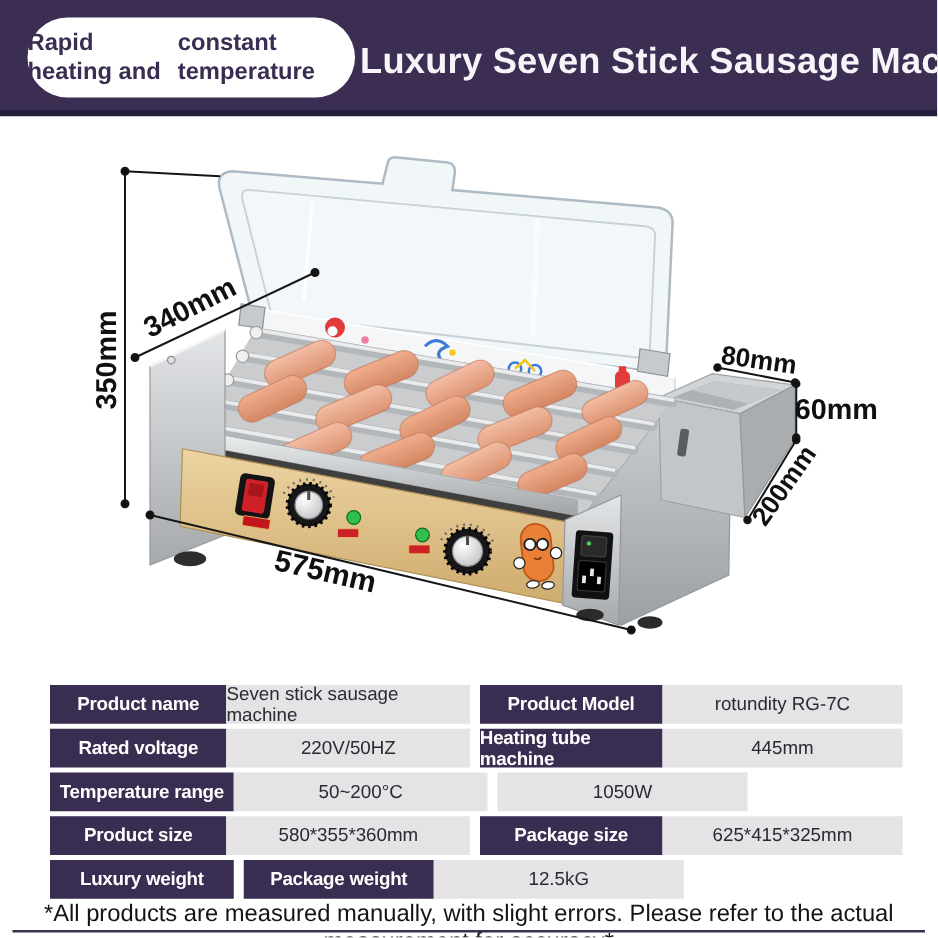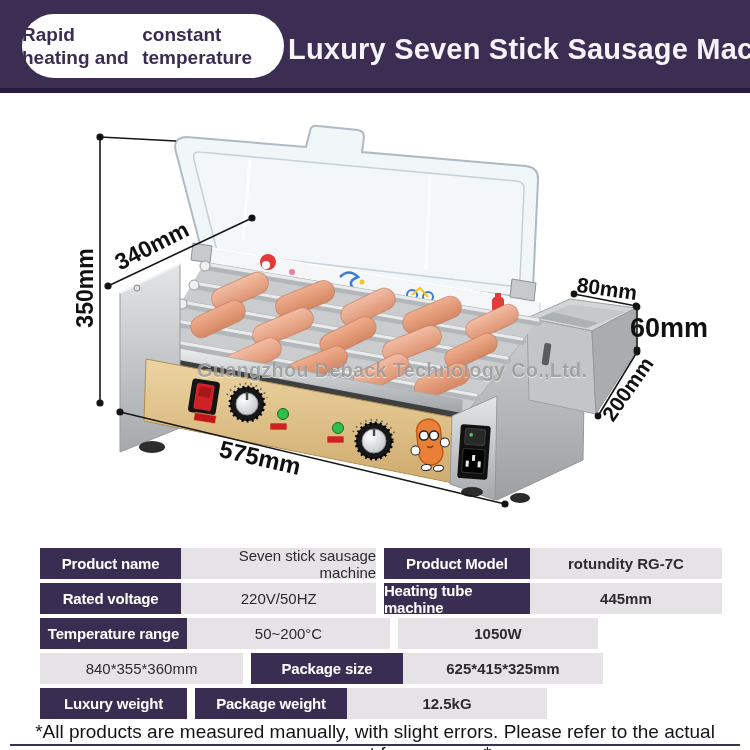--- a/index.html
+++ b/index.html
@@ -19,29 +19,29 @@
   .stage svg{position:absolute;top:0;left:0;}
   .watermark{position:absolute;top:359px;left:197px;font-size:20px;font-weight:bold;
              color:#9b9b9b;opacity:.8;letter-spacing:.2px;white-space:nowrap;
              text-shadow:0 1px 0 rgba(255,255,255,.8);}
   .dim{position:absolute;color:#101010;font-weight:600;white-space:nowrap;
        transform:translate(-50%,-50%);}
   .dim-350{left:85px;top:288px;font-size:23px;transform:translate(-50%,-50%) rotate(-90deg);}
   .dim-340{left:152px;top:246px;font-size:23px;transform:translate(-50%,-50%) rotate(-27deg);}
   .dim-575{left:260px;top:458px;font-size:24px;transform:translate(-50%,-50%) rotate(13deg);}
   .dim-80 {left:607px;top:289px;font-size:21px;transform:translate(-50%,-50%) rotate(8deg);}
-  .dim-60 {left:669px;top:328px;font-size:27px;text-align:right;}
+  .dim-60 {left:669px;top:328px;font-size:23px;text-align:right;}
   .dim-200{left:628px;top:389px;font-size:21px;transform:translate(-50%,-50%) rotate(-55deg);}
   
   .spec{position:absolute;top:548px;left:28px;width:694px;}
   .spec-row{display:flex;height:31px;margin-bottom:4px;padding-left:12px;}
   .cell{display:flex;align-items:center;justify-content:center;font-size:15px;}
   .lbl{background:#3a2d52;color:#fff;font-weight:bold;letter-spacing:-0.2px;}
   .val{background:#e5e3e6;color:#2b2b30;}
-  .c1{width:147px;}.c2{width:203px;text-align:right;}.gap{width:8px;}.c3{width:152px;}.c4{width:200px;font-weight:bold;}
+  .c1{width:147px;}.c2{width:203px;}.gap{width:8px;}.c3{width:152px;}.c4{width:200px;}
   
   .note{position:absolute;top:721px;left:0;width:750px;text-align:center;font-size:19px;
         color:#141414;}
   .bottom-rule{position:absolute;top:744px;left:10px;width:730px;height:2px;background:#3a3150;}
 </style>
 </head>
 <body>
 
 <div class="page">
 
@@ -298,21 +298,20 @@
           <circle cx="636" cy="306" r="2.6"></circle>
         <line x1="637" y1="307" x2="637" y2="350"></line>
         <circle cx="637" cy="307" r="2.6"></circle>
           <circle cx="637" cy="350" r="2.6"></circle>
         <line x1="598" y1="416" x2="637" y2="352"></line>
         <circle cx="598" cy="416" r="2.6"></circle>
           <circle cx="637" cy="352" r="2.6"></circle>
       </g>
     </svg>
 
-    <div class="watermark">Guangzhou Deback Technology Co.,Ltd.</div>
     <span class="dim dim-350">350mm</span>
     <span class="dim dim-340">340mm</span>
     <span class="dim dim-575">575mm</span>
     <span class="dim dim-80">80mm</span>
     <span class="dim dim-60">60mm</span>
     <span class="dim dim-200">200mm</span>
   </div>
 
   <div class="spec">
     <div class="spec-row">
@@ -329,21 +328,22 @@
       <div class="cell lbl c3">Heating tube machine</div>
       <div class="cell val c4">445mm</div>
     </div>
     <div class="spec-row">
       <div class="cell lbl c1">Temperature range</div>
       <div class="cell val c2">50~200°C</div>
       <div class="gap"></div>
       <div class="cell val c4">1050W</div>
     </div>
     <div class="spec-row">
-      <div class="cell val c2">840*355*360mm</div>
+      <div class="cell lbl c1">Product size</div>
+      <div class="cell val c2">580*355*360mm</div>
       <div class="gap"></div>
       <div class="cell lbl c3">Package size</div>
       <div class="cell val c4">625*415*325mm</div>
     </div>
     <div class="spec-row">
       <div class="cell lbl c1">Luxury weight</div>
       <div class="gap"></div>
       <div class="cell lbl c3">Package weight</div>
       <div class="cell val c4">12.5kG</div>
     </div>

